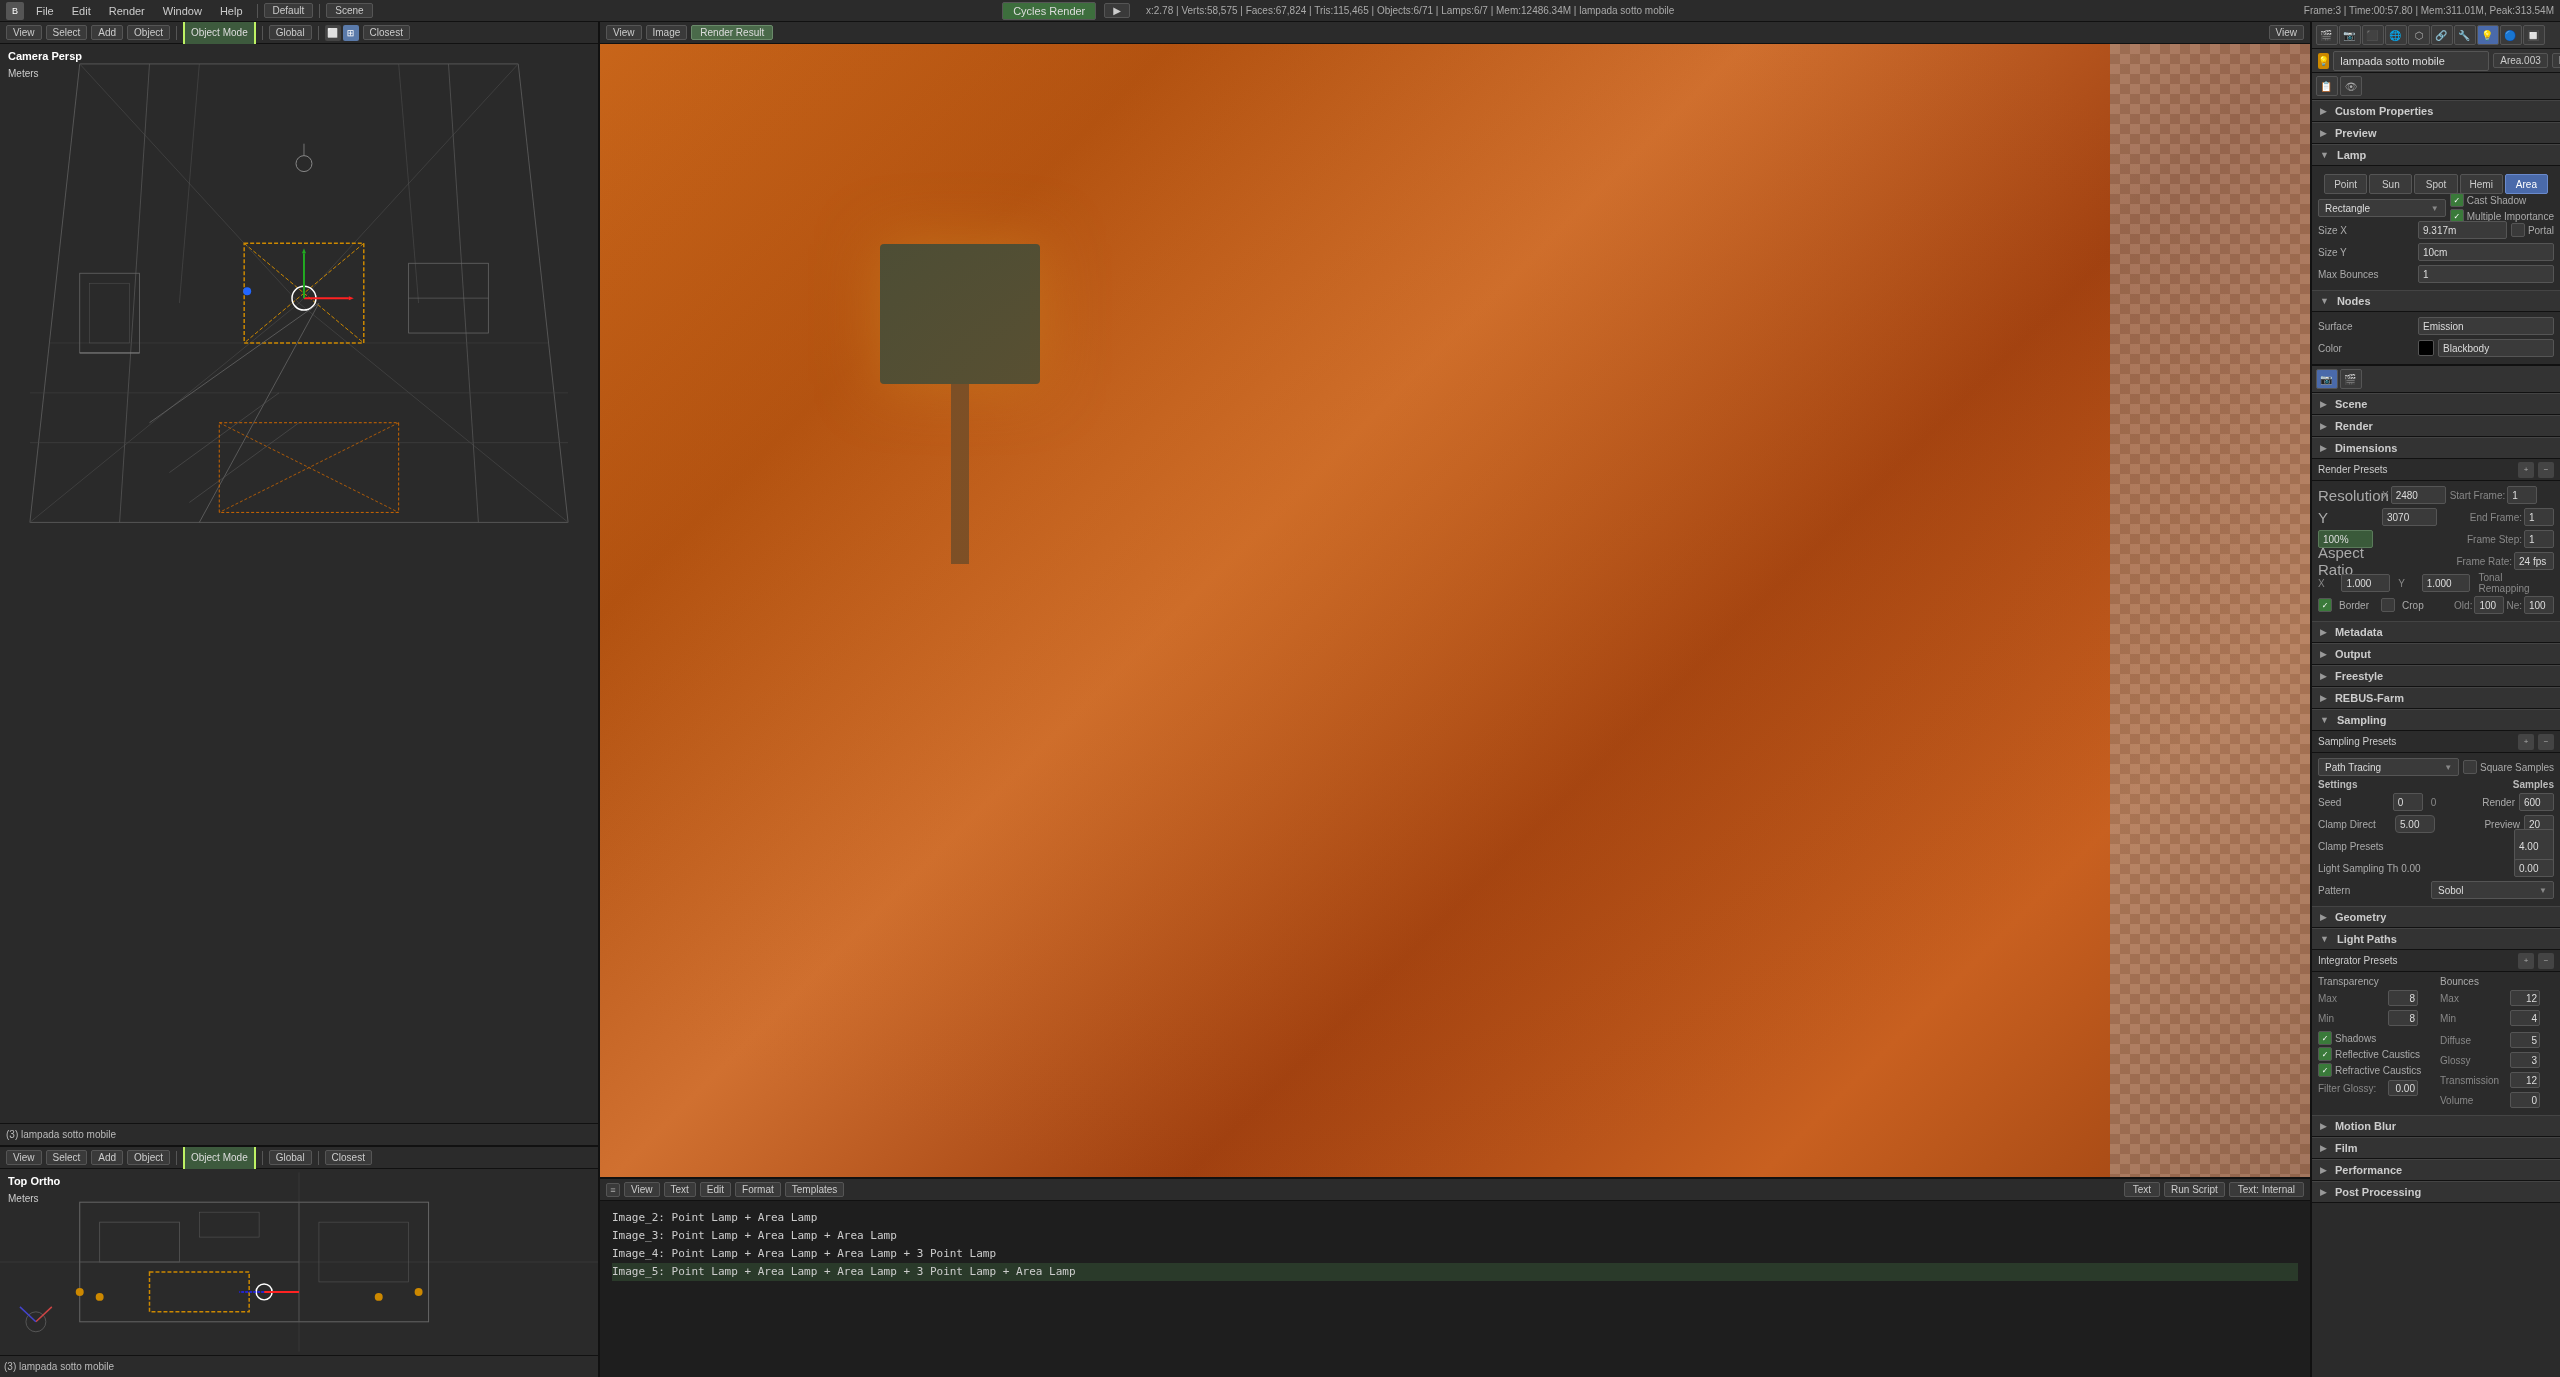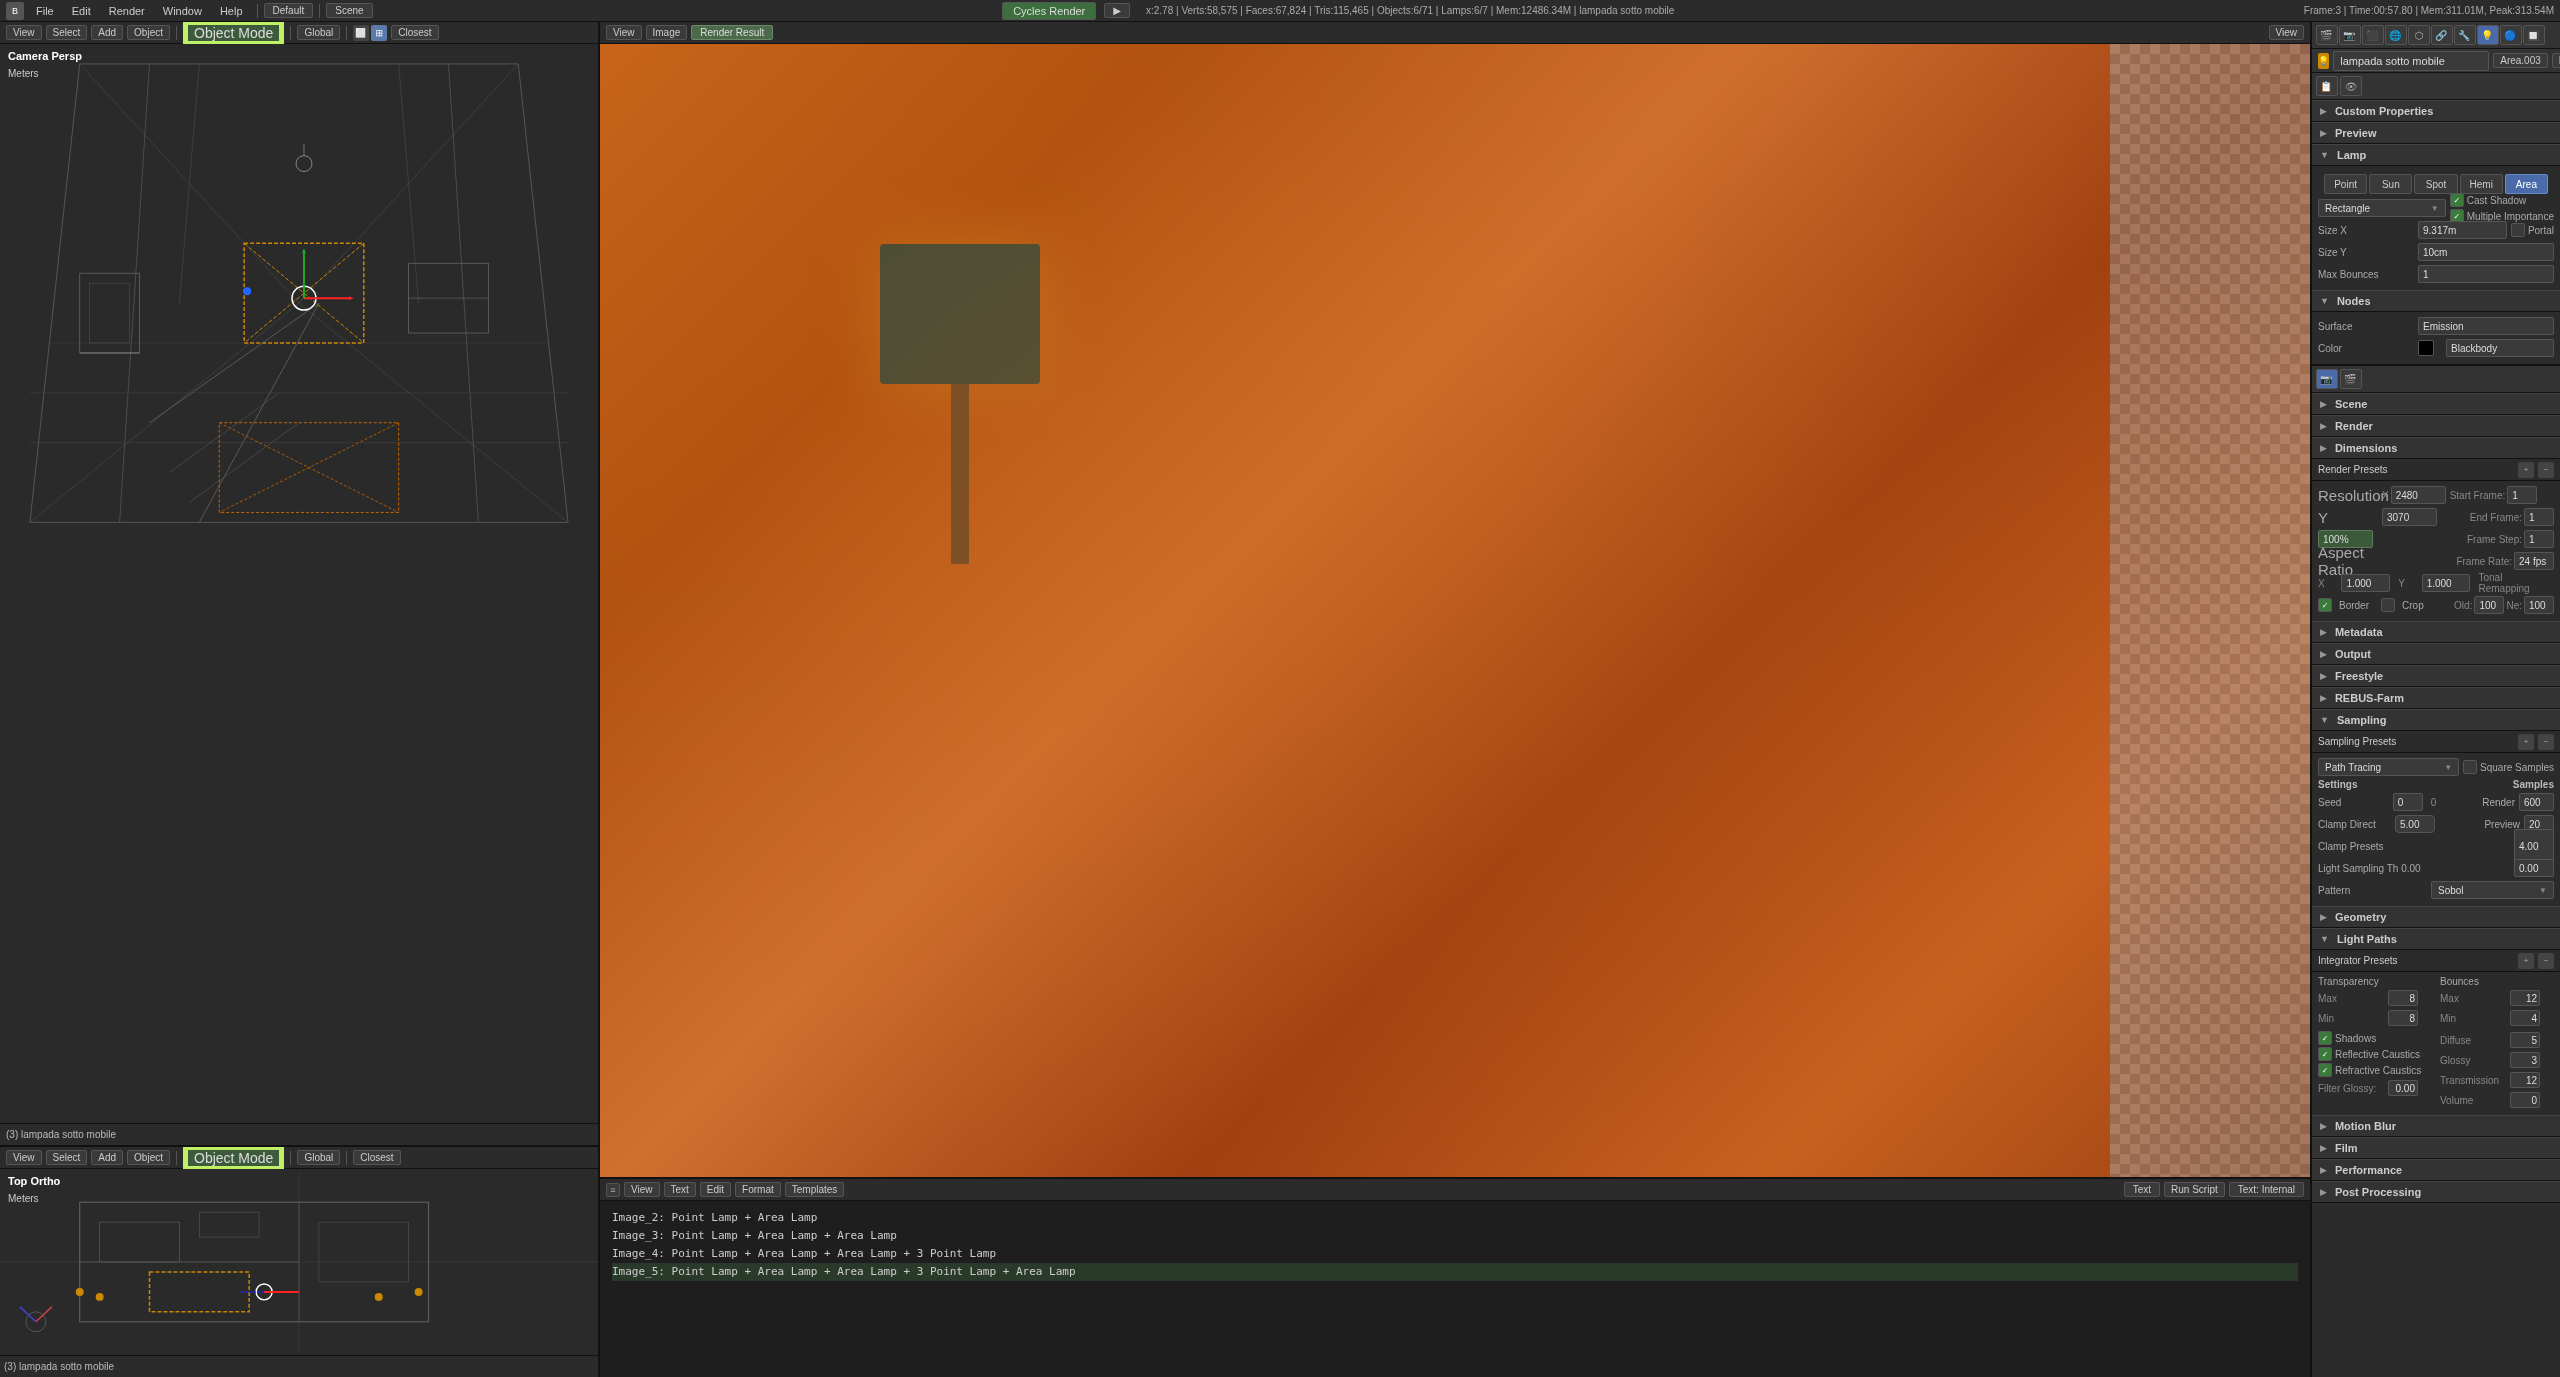--- a/index.html
+++ b/index.html
@@ -508,25 +508,25 @@
       height: 22px;
       background: #2b2b2b;
       display: flex;
       align-items: center;
       padding: 0 4px;
       gap: 3px;
       border-top: 1px solid #111;
     }
     .tb-mode {
       background: #3d5a3d;
-      border: 5px solid #bef264;
+      border: 2px solid #bef264;
       color: #ddd;
       padding: 1px 6px;
       border-radius: 2px;
-      font-size: 14px;
+      font-size: 10px;
       height: 26px;
       display: flex;
       align-items: center;
     }
   </style>
 </head>
 <body>
 
 <div class="top-bar">
   <div class="top-bar-icon">B</div>
@@ -826,21 +826,21 @@
       <span class="section-arrow">▼</span>
       <span class="section-label">Nodes</span>
     </div>
     <div class="section-body">
       <div class="prop-row">
         <span class="prop-label">Surface</span>
         <div class="prop-value">Emission</div>
       </div>
       <div class="prop-row">
         <span class="prop-label">Color</span>
-        <div style="display:flex;align-items:center;flex:1;gap:8px;">
+        <div style="display:flex;align-items:center;flex:1;">
           <div class="color-swatch"></div>
           <div class="prop-value" style="flex:1;">Blackbody</div>
         </div>
       </div>
     </div>
 
     <div style="display:flex;gap:2px;padding:3px 4px;background:#333;border-bottom:1px solid #111;border-top:2px solid #111;">
       <div class="rp-tab-icon active">📷</div>
       <div class="rp-tab-icon">🎬</div>
     </div>

